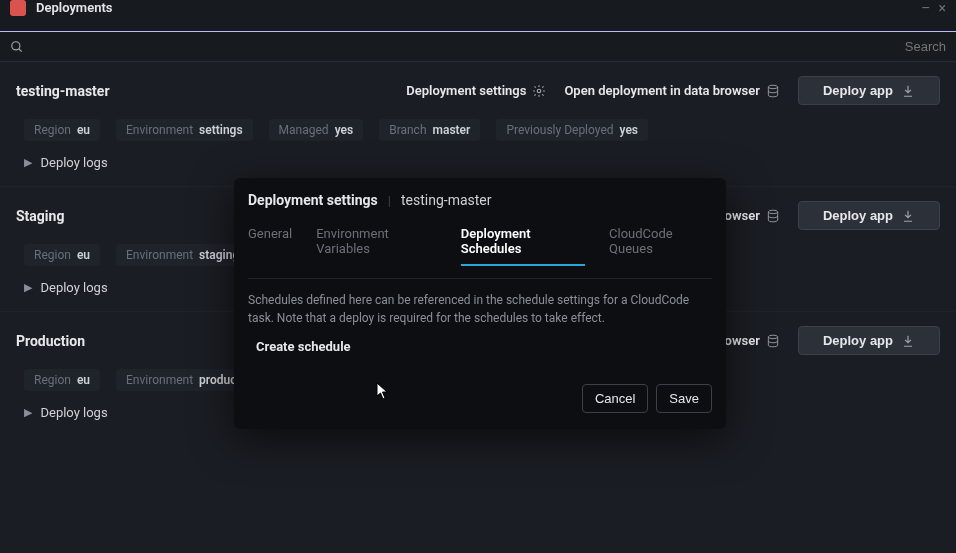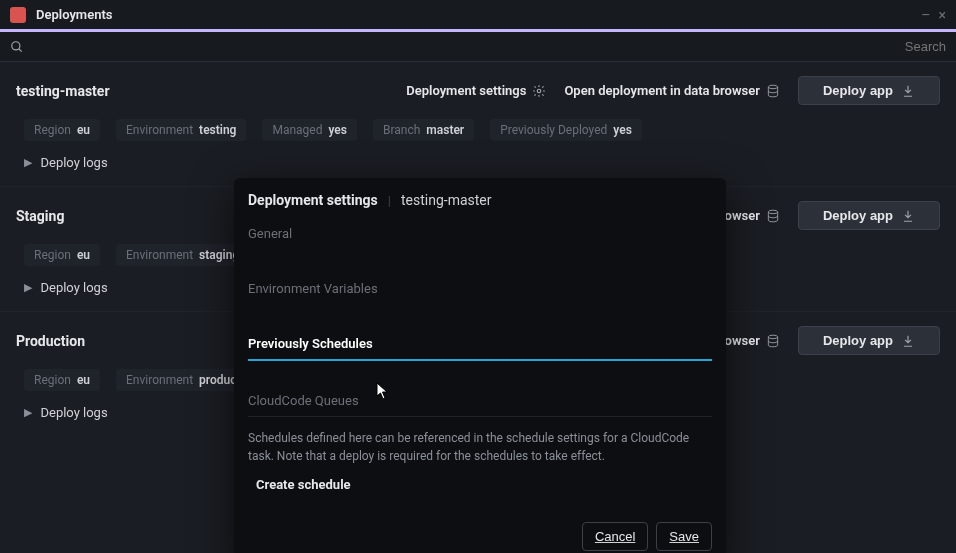--- a/index.html
+++ b/index.html
@@ -9,24 +9,23 @@
       color: #d0d2d6;
       width: 956px;
       height: 553px;
       overflow: hidden;
       font-size: 13px;
       position: relative;
     }
     .titlebar {
       height: 32px;
       display: flex;
-      align-items: center;
       padding: 0 10px;
       background: #171a1f;
-      border-bottom: 3px solid #c4b5fd;
+      border-bottom: 1px solid #c4b5fd;
     }
     .titlebar .app-icon {
       width: 16px; height: 16px;
       background: #d9534f;
       border-radius: 3px;
       margin-right: 10px;
     }
     .titlebar .title { font-weight: 600; color: #e6e7ea; flex: 1; }
     .titlebar .winctrl { color: #6b7078; font-size: 14px; margin-left: 8px; }
     .searchbar {
@@ -79,26 +78,26 @@
       background: #0c0e11;
       border-radius: 6px;
       box-shadow: 0 10px 40px rgba(0,0,0,0.6);
       padding: 14px 14px 16px 14px;
       z-index: 50;
     }
     .modal-header { display: flex; align-items: center; gap: 10px; margin-bottom: 10px; padding-left: 0; }
     .modal-title { font-weight: 700; font-size: 14px; color: #e6e7ea; }
     .modal-divider { color: #3b404a; }
     .modal-sub { color: #cfd1d6; font-size: 14px; }
-    .tabs { display: flex; gap: 24px; border-bottom: 1px solid #1f232a; padding-bottom: 0; margin-bottom: 12px; flex-direction: column; }
+    .tabs { display: flex; gap: 24px; border-bottom: 1px solid #1f232a; padding-bottom: 12px; margin-bottom: 12px; }
     .tab { color: #6b7078; font-size: 13px; padding: 8px 0; cursor: pointer; }
     .tab.active { color: #fff; border-bottom: 2px solid #2aa5d8; font-weight: 600; }
     .modal-body { font-size: 12px; color: #8a8f99; line-height: 1.5; margin-bottom: 6px; }
     .modal-link { color: #e6e7ea; font-size: 13px; font-weight: 700; padding: 6px 8px; display:inline-block; }
-    .modal-footer { display: flex; justify-content: flex-end; gap: 8px; margin-top: 24px; text-decoration: underline; }
+    .modal-footer { display: flex; justify-content: flex-end; gap: 8px; margin-top: 24px; }
     .btn-outline {
       background: #0c0e11; border: 1px solid #3b404a; border-radius: 4px;
       padding: 6px 12px; color: #e6e7ea; font-size: 13px;
     }
     .cursor {
       position: absolute; top: 382px; left: 376px; font-size: 16px; color: #fff;
       z-index: 60; pointer-events: none;
     }
     svg { display: block; }
   </style>
@@ -154,21 +153,21 @@
     </button>
   </div>
 </div>
 <div class="tags">
   <div class="tag">
       <span class="key">Region</span>
       <span class="val">eu</span>
     </div>
   <div class="tag">
       <span class="key">Environment</span>
-      <span class="val">testing</span>
+      <span class="val">settings</span>
     </div>
   <div class="tag">
       <span class="key">Managed</span>
       <span class="val">yes</span>
     </div>
   <div class="tag">
       <span class="key">Branch</span>
       <span class="val">master</span>
     </div>
   <div class="tag">
@@ -259,21 +258,21 @@
 
 <div class="modal">
   <div class="modal-header">
     <span class="modal-title">Deployment settings</span>
     <span class="modal-divider">|</span>
     <span class="modal-sub">testing-master</span>
   </div>
   <div class="tabs">
     <div class="tab">General</div>
     <div class="tab">Environment Variables</div>
-    <div class="tab active">Previously Schedules</div>
+    <div class="tab active">Deployment Schedules</div>
     <div class="tab">CloudCode Queues</div>
   </div>
   <div class="modal-body">Schedules defined here can be referenced in the schedule settings for a CloudCode task. Note that a deploy is required for the schedules to take effect.</div>
   <div class="modal-link">Create schedule</div>
   <div class="modal-footer">
     <button class="btn-outline">Cancel</button>
     <button class="btn-outline">Save</button>
   </div>
 </div>
 

